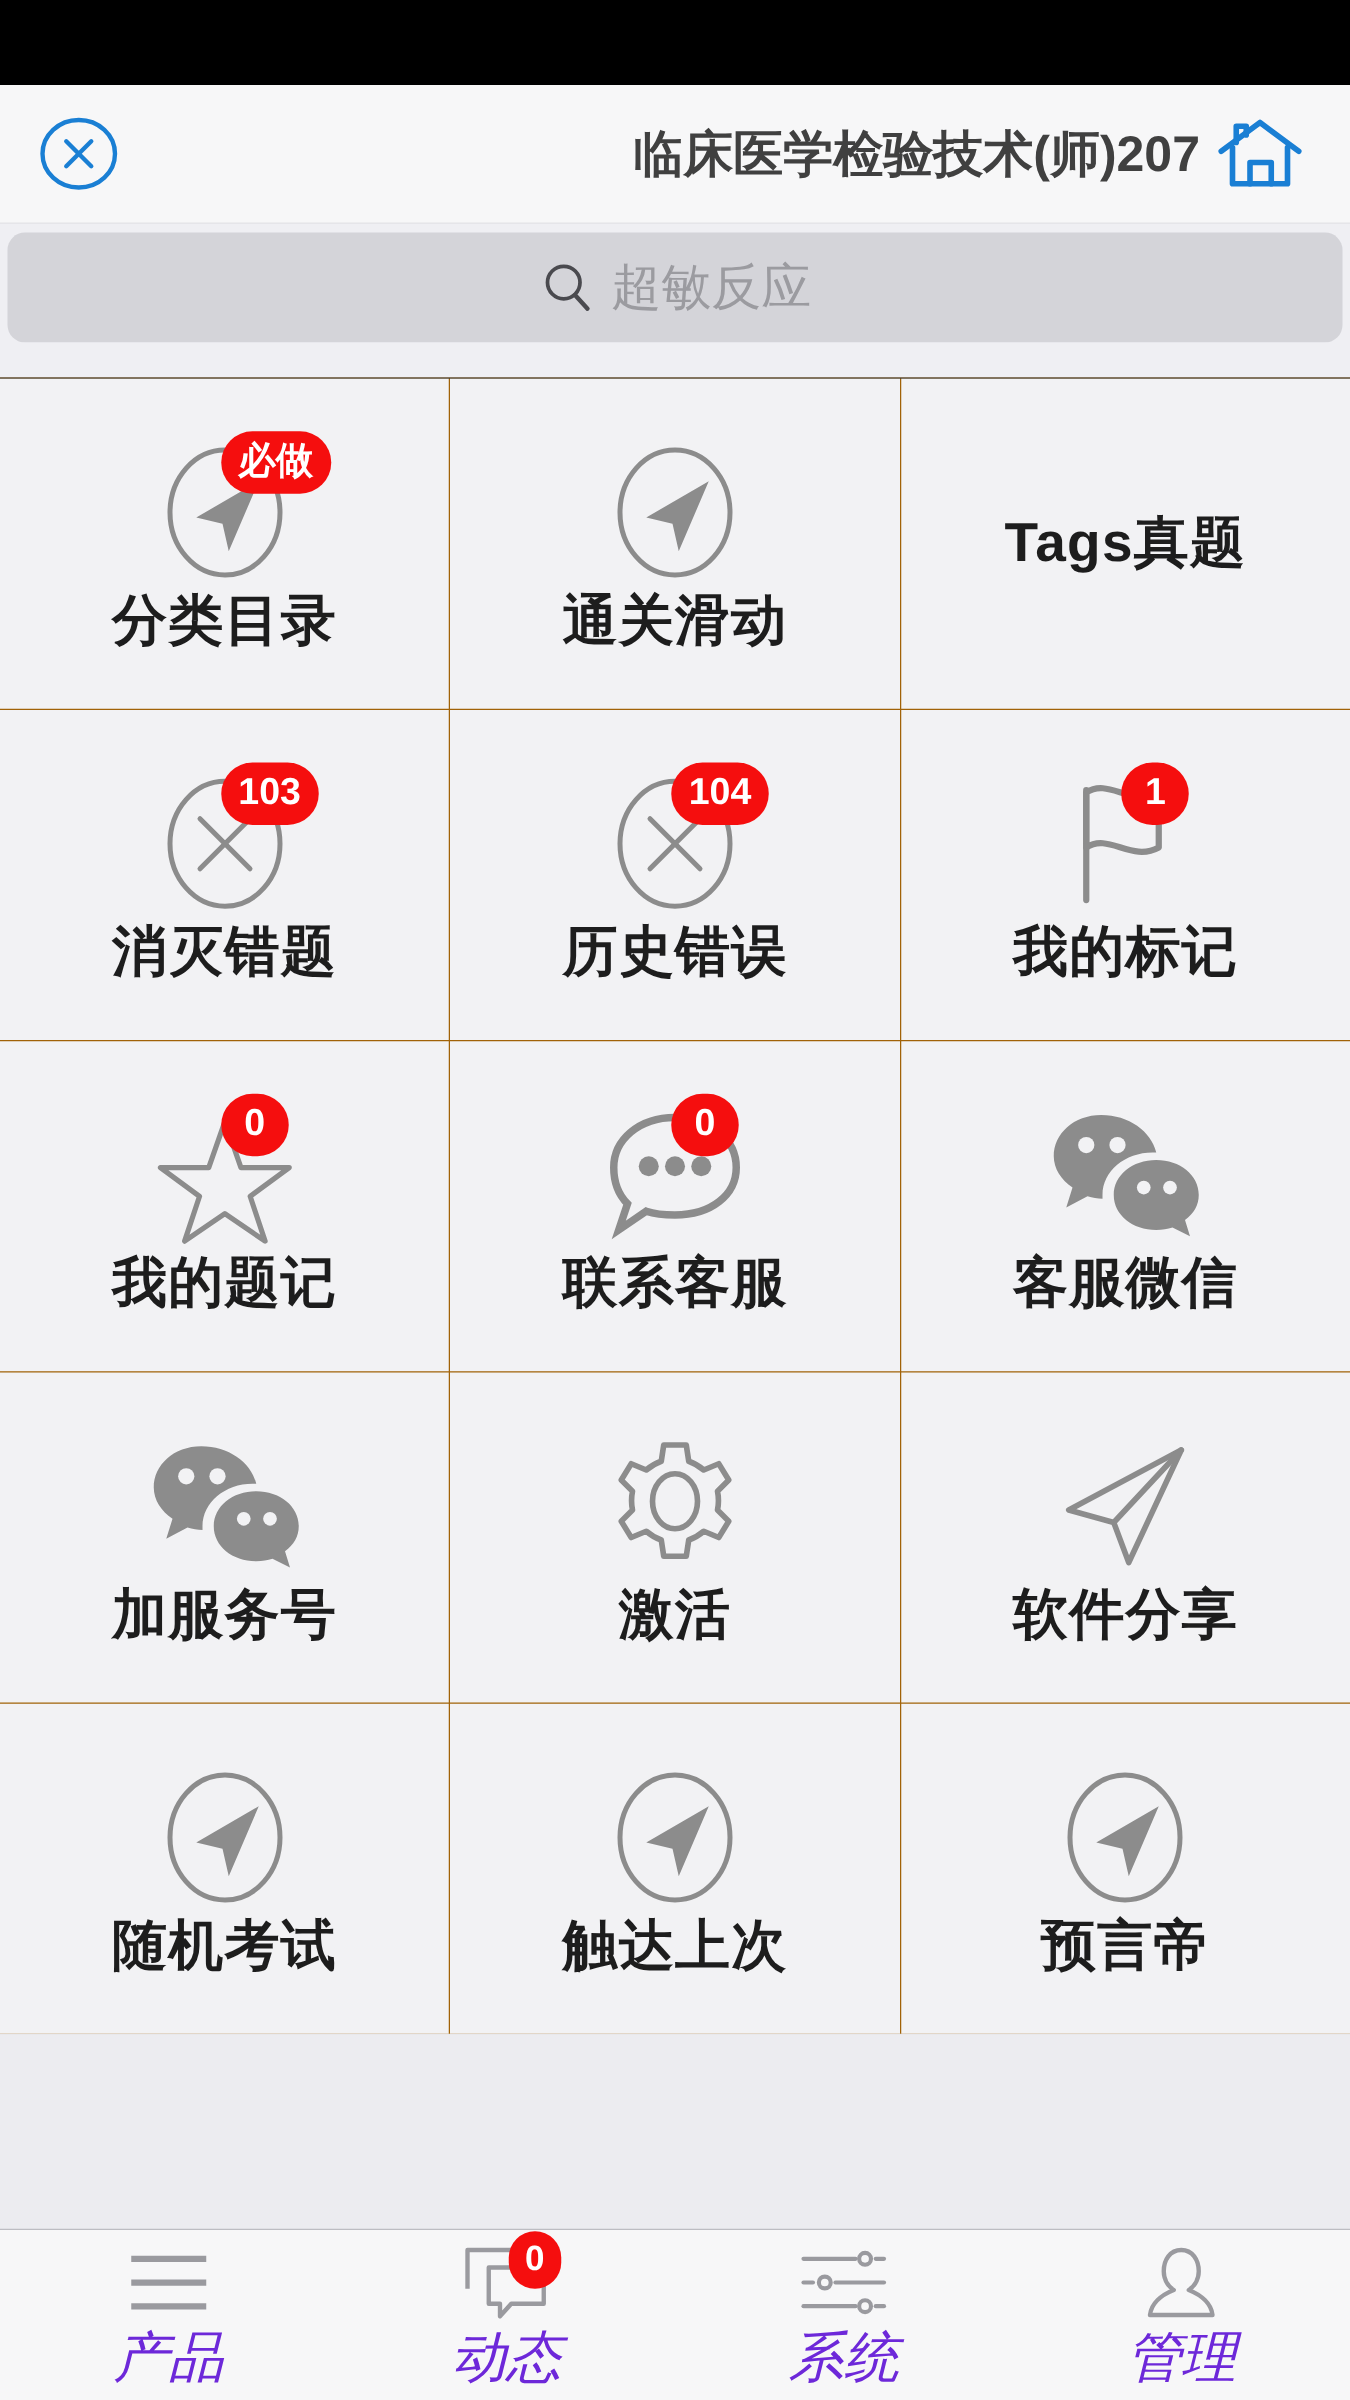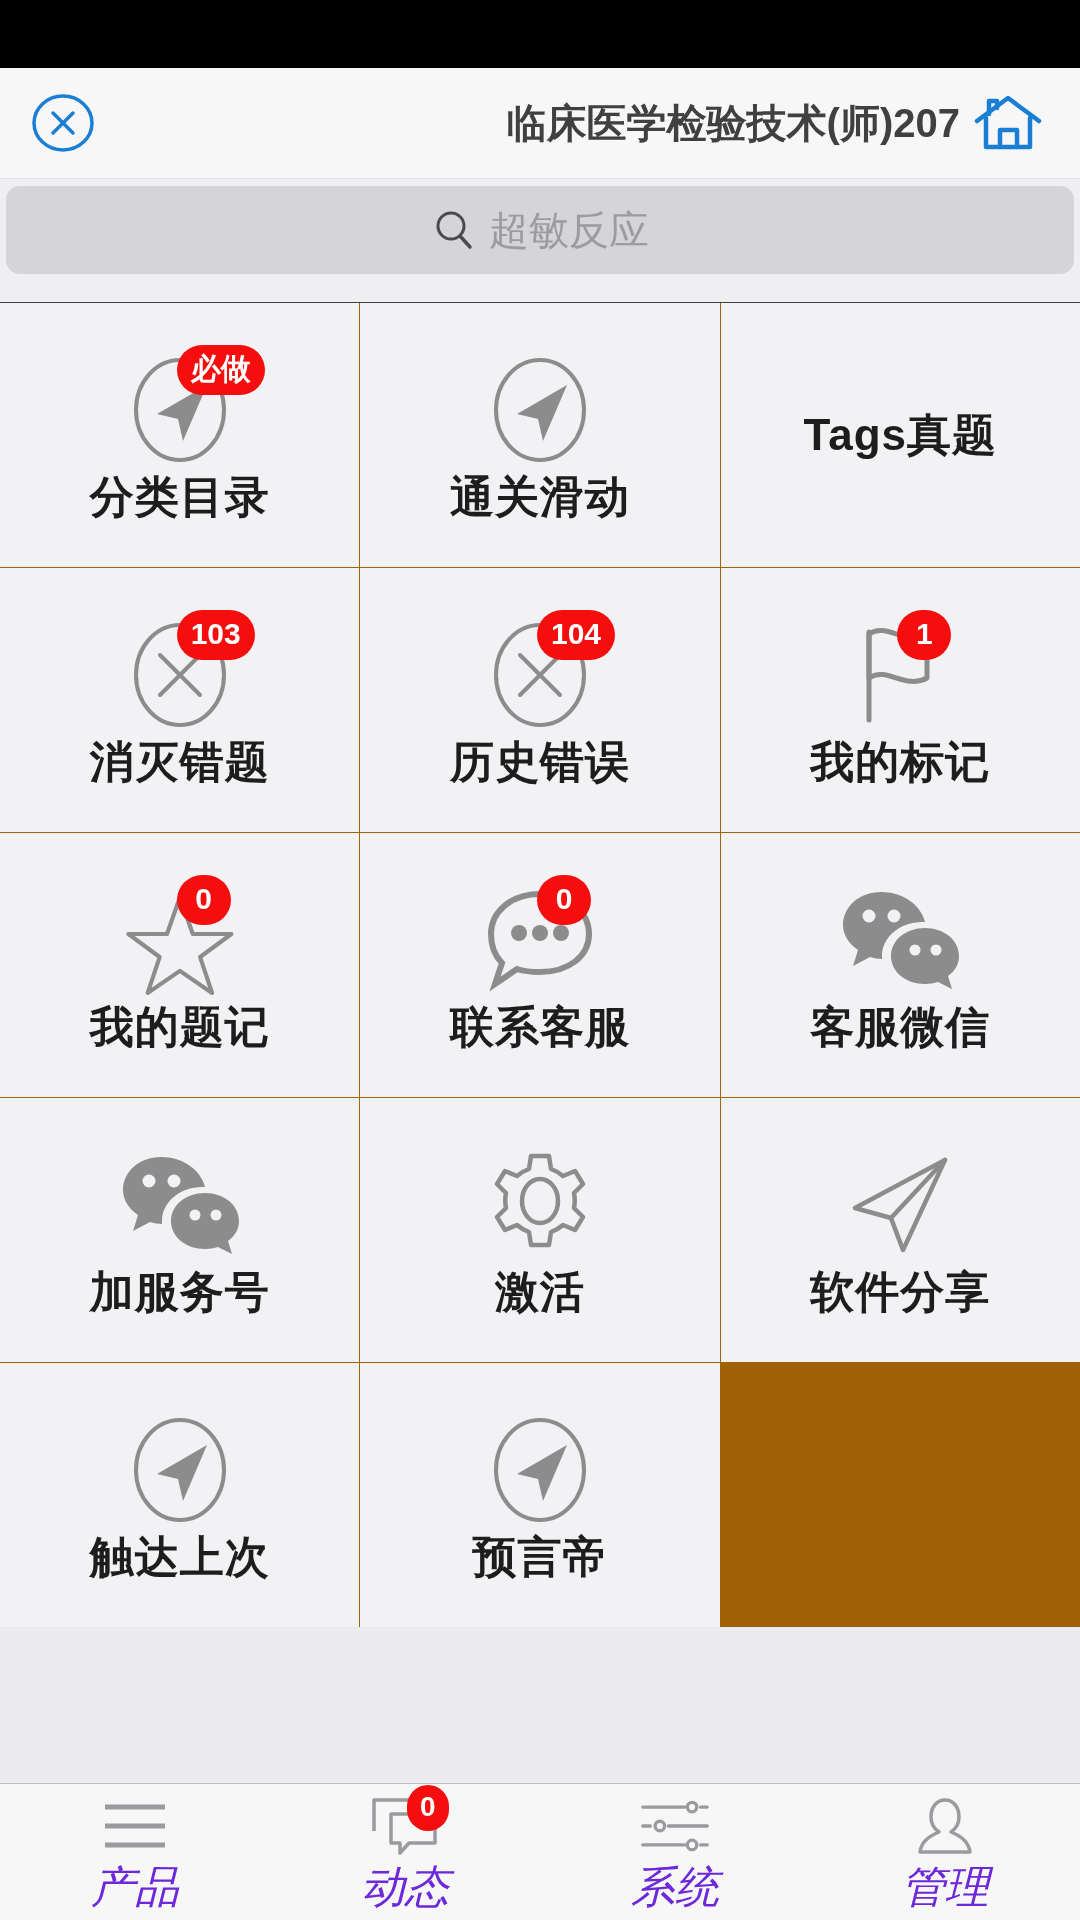--- a/index.html
+++ b/index.html
@@ -380,20 +380,29 @@
           </div>
           <div class="cell-label">软件分享</div>
         </div>
         <div class="cell">
           <div class="icon-holder">
             <svg width="118" height="118" viewBox="0 0 118 118">
         <ellipse cx="59" cy="59" rx="44" ry="50" fill="none" stroke="#8C8C8C" stroke-width="4"></ellipse>
         <path d="M86 34 L36 63 L57 68 L62 90 Z" fill="#8C8C8C"></path>
       </svg>
           </div>
+          <div class="cell-label">随机考试</div>
+        </div>
+        <div class="cell">
+          <div class="icon-holder">
+            <svg width="118" height="118" viewBox="0 0 118 118">
+        <ellipse cx="59" cy="59" rx="44" ry="50" fill="none" stroke="#8C8C8C" stroke-width="4"></ellipse>
+        <path d="M86 34 L36 63 L57 68 L62 90 Z" fill="#8C8C8C"></path>
+      </svg>
+          </div>
           <div class="cell-label">触达上次</div>
         </div>
         <div class="cell">
           <div class="icon-holder">
             <svg width="118" height="118" viewBox="0 0 118 118">
         <ellipse cx="59" cy="59" rx="44" ry="50" fill="none" stroke="#8C8C8C" stroke-width="4"></ellipse>
         <path d="M86 34 L36 63 L57 68 L62 90 Z" fill="#8C8C8C"></path>
       </svg>
           </div>
           <div class="cell-label">预言帝</div>

